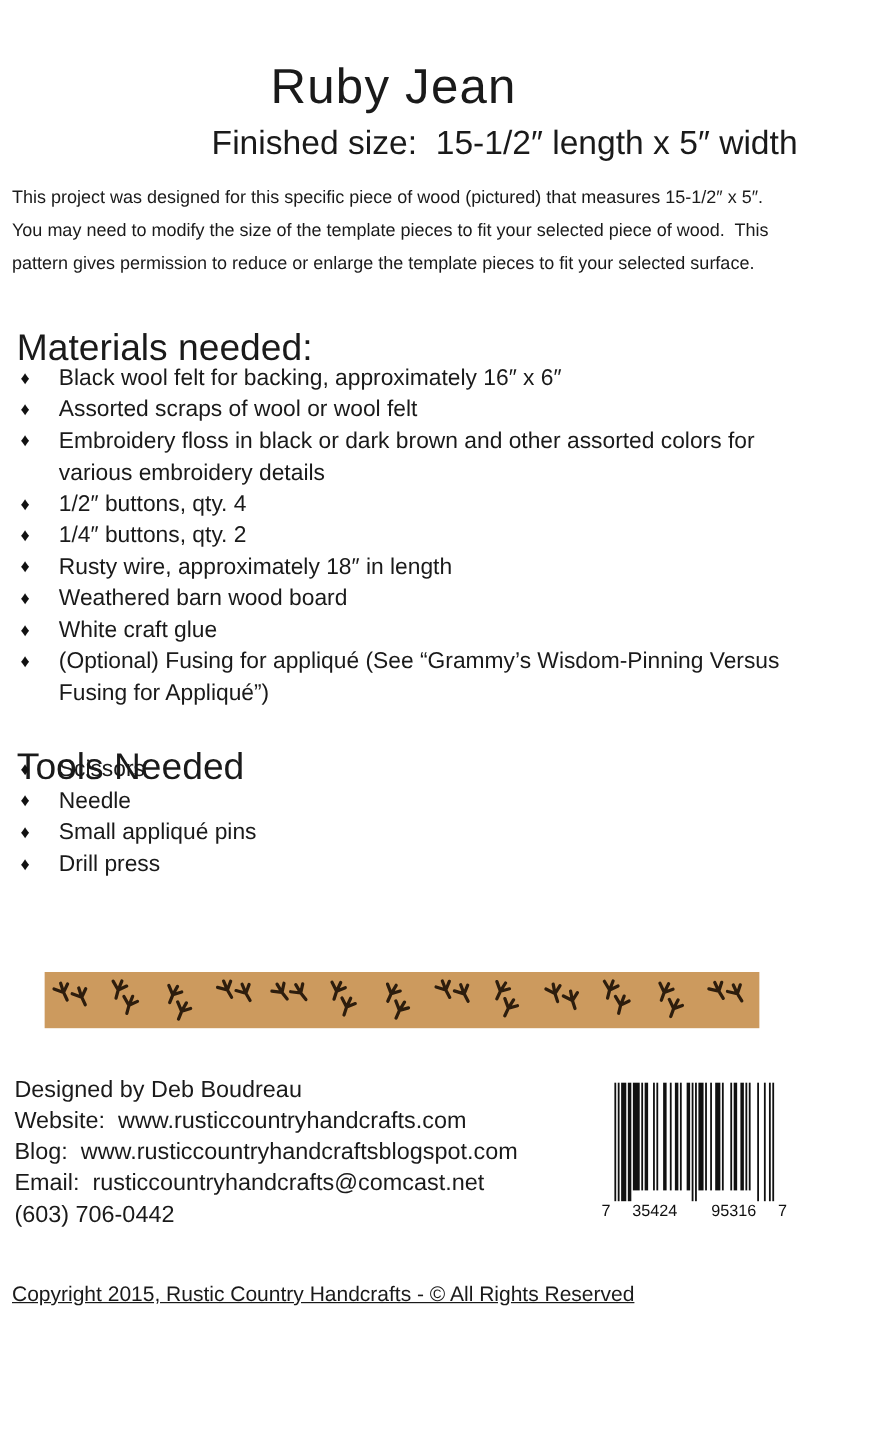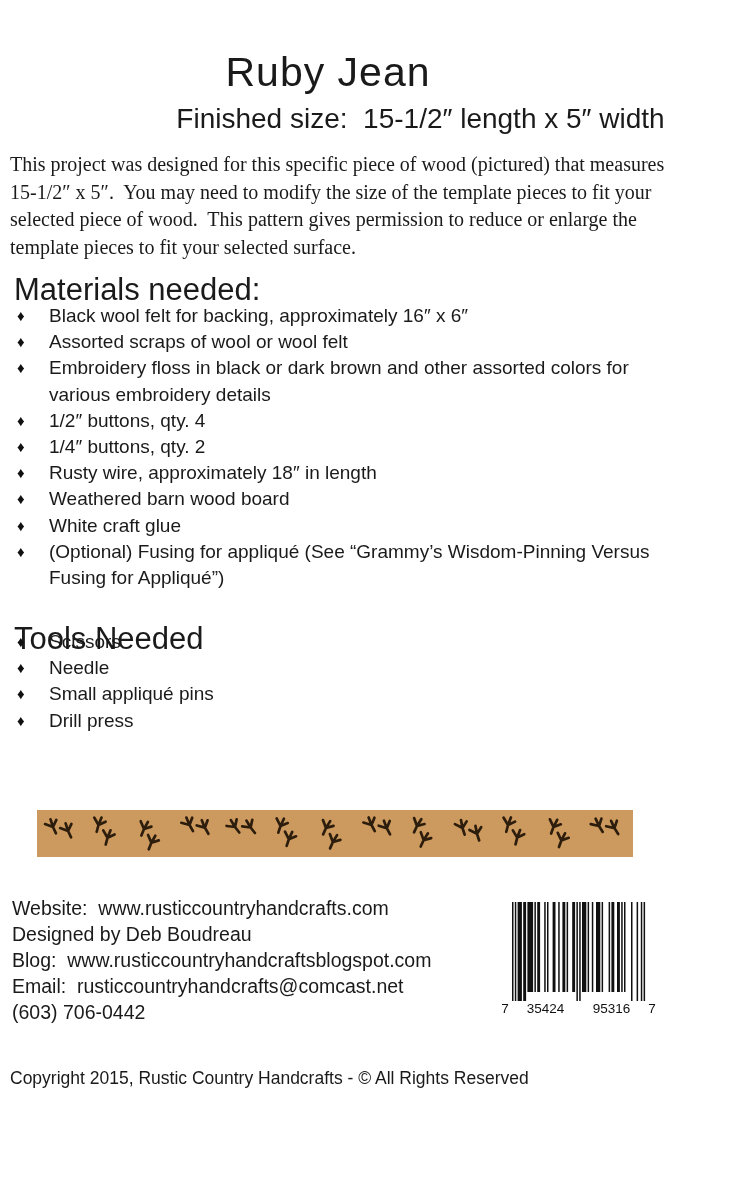--- a/index.html
+++ b/index.html
@@ -11,21 +11,21 @@
   .title{
     position:absolute;top:50px;left:0;width:656px;text-align:center;
     font-size:41px;line-height:1.1;letter-spacing:1px;
   }
   .subtitle{
     position:absolute;top:103px;left:0;width:745px;text-align:center;
     font-size:28px;line-height:1.15;padding-left:48px;
   }
   .intro{
     position:absolute;top:151px;left:10px;width:656px;
-    font-size:20px;line-height:27.5px;font-family:Liberation Serif, serif;
+    font-size:15px;line-height:27.5px;
   }
   .h2{position:absolute;left:14px;font-size:31px;line-height:1.1;}
   .h2.materials{top:273px;}
   .h2.tools{top:592px;margin-top:30px;}
   .list{position:absolute;left:15px;width:648px;font-size:19px;}
   .list.materials{top:303px;}
   .list.tools{top:629px;}
   .li-row{position:relative;padding-left:34px;line-height:26.2px;}
   .bullet{
     position:absolute;left:2px;top:0;width:20px;font-size:15px;line-height:26.2px;color:#111;
@@ -33,21 +33,21 @@
   .band{
     position:absolute;left:37px;top:810px;width:596px;height:47px;
   }
   .contact{
     position:absolute;left:12px;top:895px;width:470px;
     font-size:19.5px;line-height:26px;
   }
   .barcode{position:absolute;left:500px;top:902px;width:160px;height:116px;}
   .copyright{
     position:absolute;left:10px;top:1067px;width:700px;
-    font-size:17.5px;line-height:23px;
+    font-size:17.5px;line-height:23px;text-decoration:underline;
   }
   .license{
     position:absolute;left:10px;top:1094px;width:706px;
     font-size:17px;line-height:24.5px;
   }
 </style>
 </head>
 <body>
 
 <div class="sheet">
@@ -131,22 +131,22 @@
           <path d="M0,7 L0,0 M0,0 L-6,-6 M0,0 L1,-8 M0,0 L6,-5" transform="translate(0,0)" stroke="#2d1d0d" stroke-width="2.7" stroke-linecap="round" fill="none"></path>
           <path d="M0,7 L0,0 M0,0 L-6,-6 M0,0 L1,-8 M0,0 L6,-5" transform="translate(12,10)" stroke="#2d1d0d" stroke-width="2.7" stroke-linecap="round" fill="none"></path>
         </g>
         <g transform="translate(562,16) rotate(-32)">
           <path d="M0,7 L0,0 M0,0 L-6,-6 M0,0 L1,-8 M0,0 L6,-5" transform="translate(0,0)" stroke="#2d1d0d" stroke-width="2.7" stroke-linecap="round" fill="none"></path>
           <path d="M0,7 L0,0 M0,0 L-6,-6 M0,0 L1,-8 M0,0 L6,-5" transform="translate(12,10)" stroke="#2d1d0d" stroke-width="2.7" stroke-linecap="round" fill="none"></path>
         </g>
       </svg></div>
 
   <div class="contact">
+    <div class="pre">Designed by Deb Boudreau</div>
     <div class="pre">Website:  www.rusticcountryhandcrafts.com</div>
-    <div class="pre">Designed by Deb Boudreau</div>
     <div class="pre">Blog:  www.rusticcountryhandcraftsblogspot.com</div>
     <div class="pre">Email:  rusticcountryhandcrafts@comcast.net</div>
     <div class="pre">(603) 706-0442</div>
   </div>
 
   <div class="barcode"><svg width="160" height="116" viewBox="0 0 160 116">
         <rect x="12.00" y="0" width="1.50" height="99" fill="#111"></rect>
         <rect x="14.80" y="0" width="1.50" height="99" fill="#111"></rect>
         <rect x="17.60" y="0" width="4.30" height="99" fill="#111"></rect>
         <rect x="23.20" y="0" width="2.90" height="99" fill="#111"></rect>

